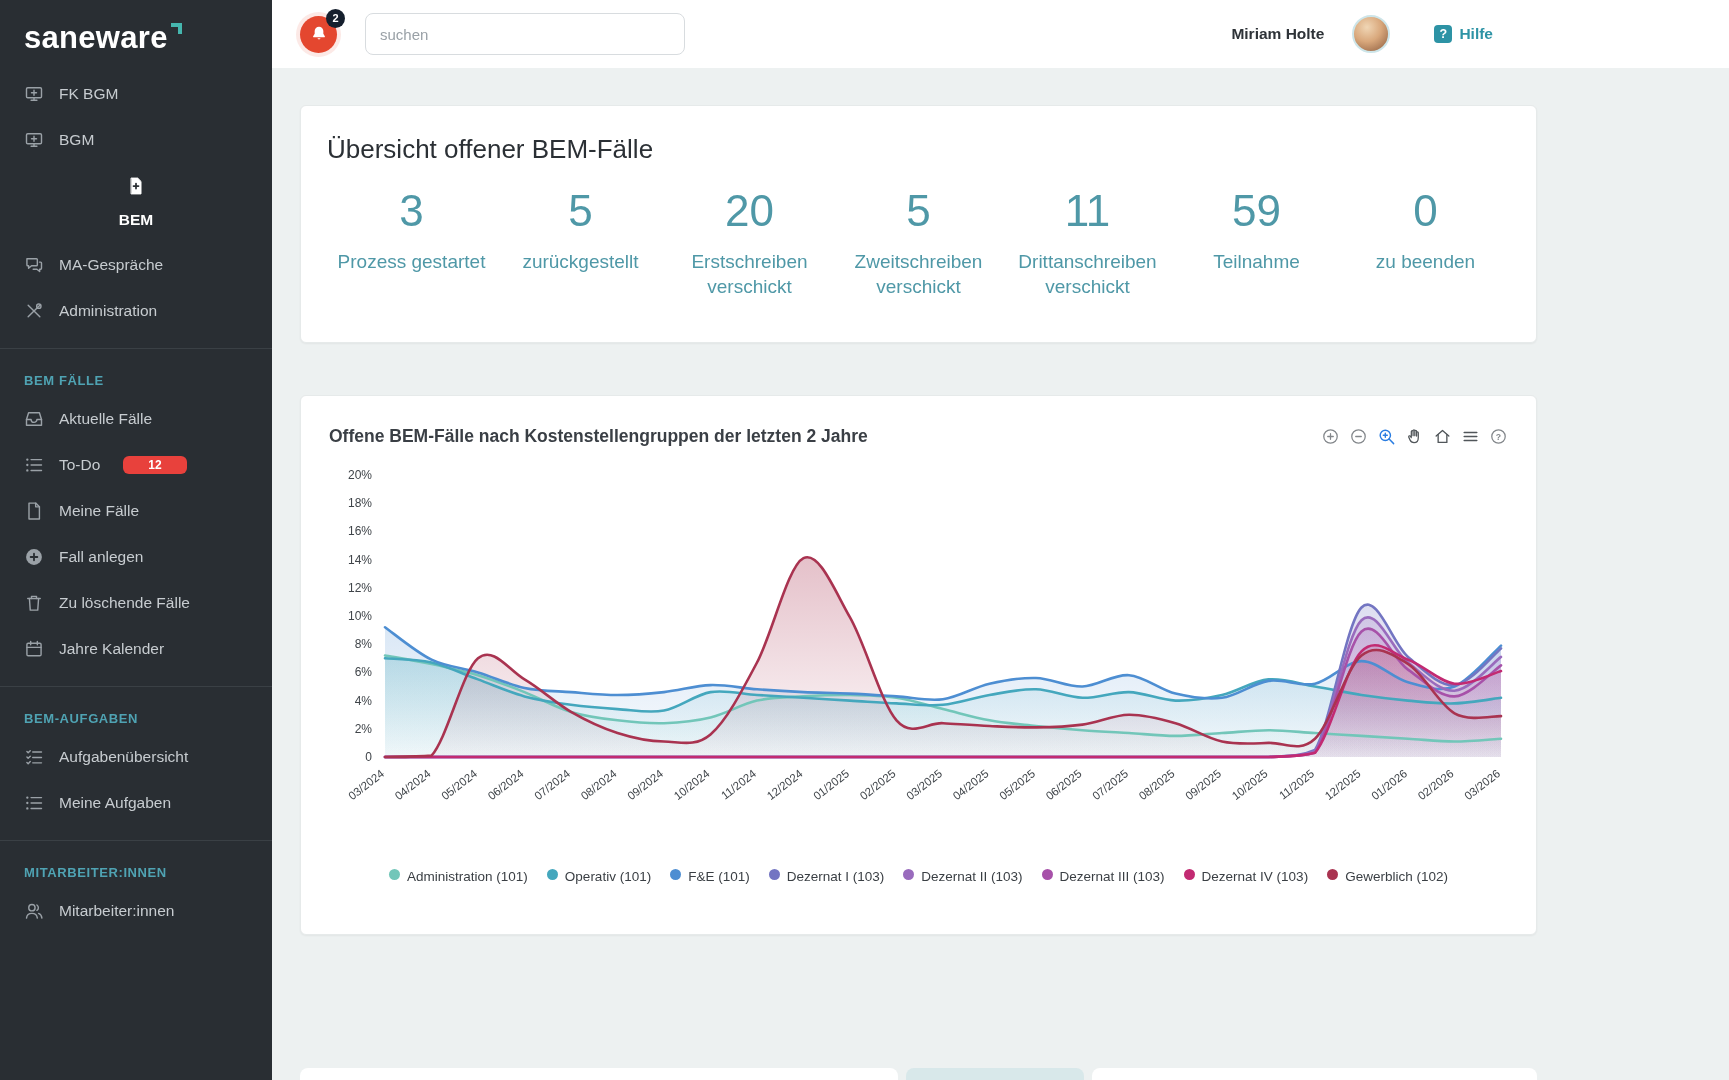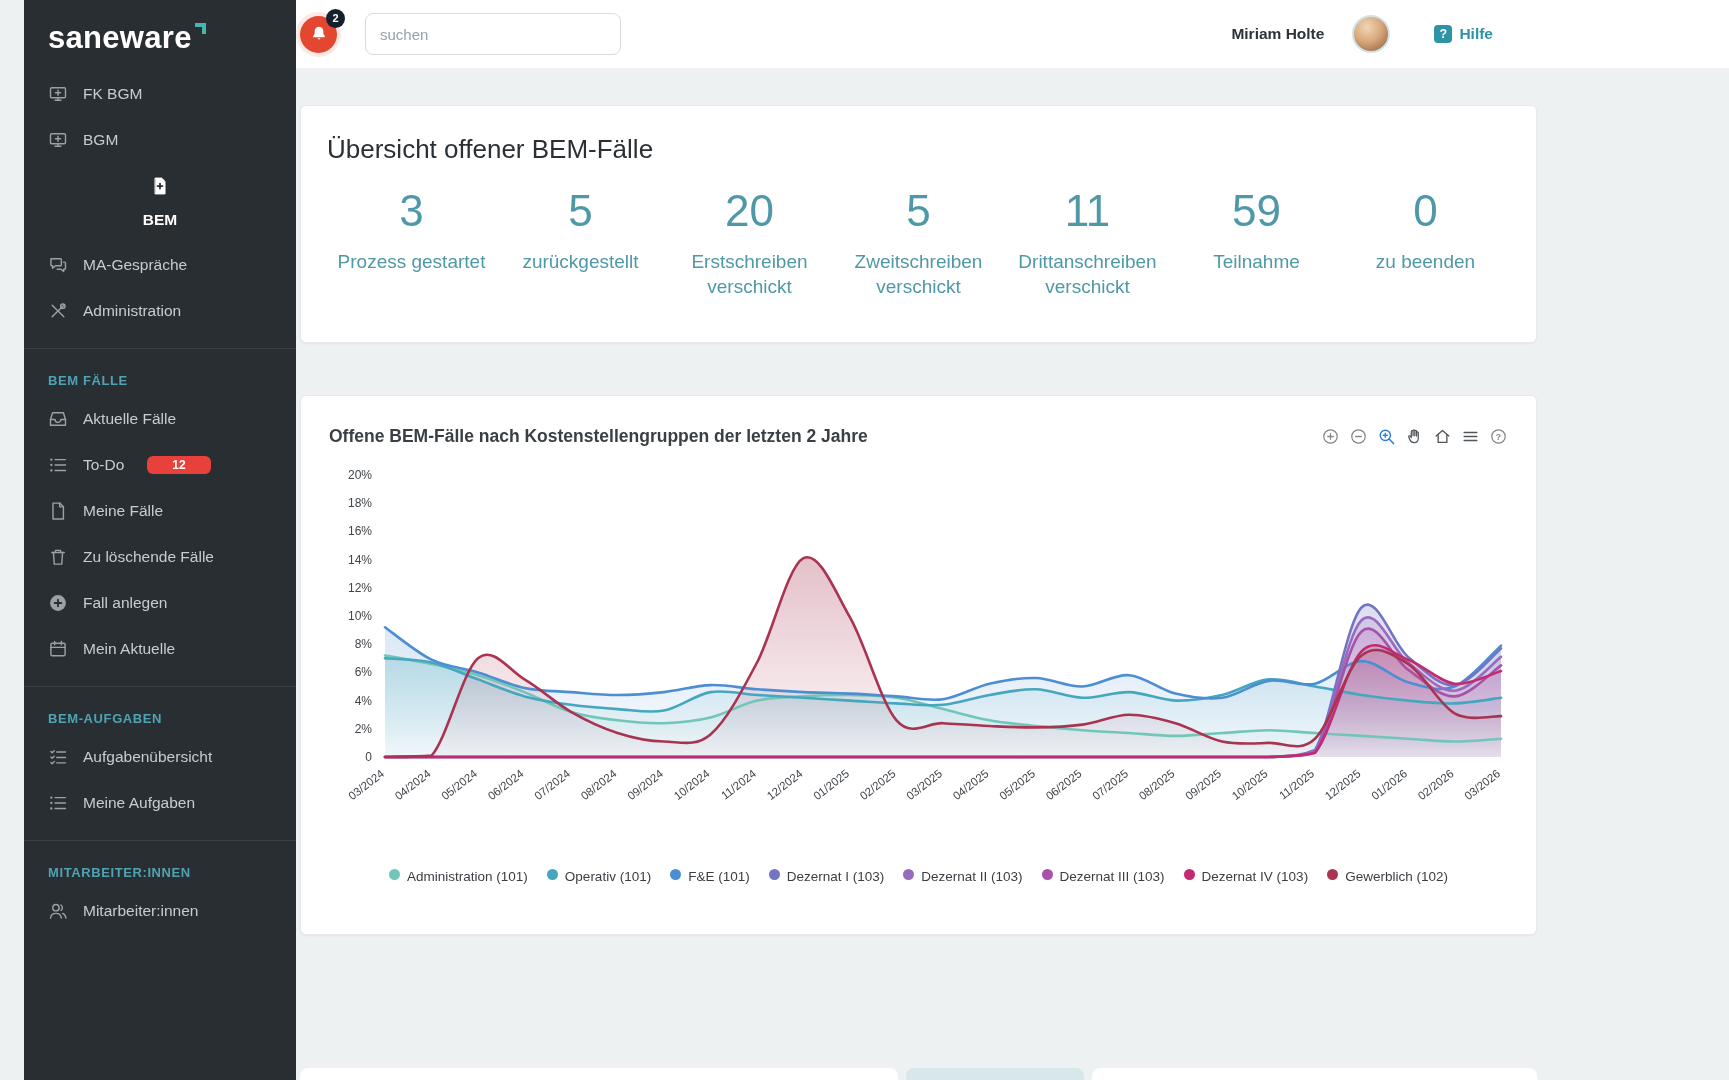--- a/index.html
+++ b/index.html
@@ -1,36 +1,36 @@
 <!DOCTYPE html>
 <html><head>
 <meta charset="utf-8">
 <style>
   *{box-sizing:border-box;margin:0;padding:0;}
   html,body{margin:0;padding:0;background:#edf1f1;}
   .app{position:relative;width:1729px;height:1080px;background:#edf1f1;font-family:"Liberation Sans",sans-serif;overflow:hidden;color:#2e3338;}
 
   
-  .sidebar{position:absolute;left:0;top:0;width:272px;height:1080px;background:#292e33;z-index:5;margin-left:24px;}
+  .sidebar{position:absolute;left:0;top:0;width:272px;height:1080px;background:#292e33;z-index:5;}
   .logo{display:flex;align-items:flex-start;padding:22px 24px 18px;cursor:pointer;}
   .logo-text{font-size:31px;font-weight:700;color:#fff;letter-spacing:.3px;line-height:1;}
   .logo-mark{width:11px;height:11px;border-top:4px solid #45b6ae;border-right:4px solid #45b6ae;margin-left:3px;margin-top:1px;display:inline-block;}
   .nav-item{display:flex;align-items:center;gap:15px;padding:13px 24px;font-size:15.5px;color:#c7ccd0;cursor:pointer;line-height:1.15;}
   .nav-item svg{flex:0 0 auto;color:#9aa1a7;}
   .nav-item.active{color:#fff;font-weight:700;flex-direction:column;}
   .nav-item.active svg{color:#fff;}
   .badge-red{background:#e8413c;color:#fff;font-size:12px;font-weight:700;border-radius:6px;padding:2px 25px;margin-left:8px;line-height:1.2;}
   .divider{height:1px;background:#3a4045;margin-top:14px;}
   .section-title{padding:24px 24px 8px;font-size:13px;font-weight:700;color:#4fa3b3;letter-spacing:.6px;}
 
   
   .topbar{position:absolute;left:272px;top:0;right:0;height:68px;background:#fff;display:flex;align-items:center;padding:0 236px 0 28px;}
   .bell-btn{position:relative;width:37px;height:37px;border-radius:50%;background:#e4472f;display:flex;align-items:center;justify-content:center;cursor:pointer;flex:0 0 auto;box-shadow:0 0 0 4px rgba(228,71,47,.12);}
   .bell-badge{position:absolute;top:-7px;right:-8px;min-width:19px;height:19px;border-radius:10px;background:#151f2d;color:#fff;font-size:11px;font-weight:700;display:flex;align-items:center;justify-content:center;padding:0 5px;}
-  .search-input{margin-left:28px;width:256px;height:42px;border:1px solid #d8dcdf;border-radius:8px;padding:0 14px;font-size:15px;color:#6d28d9;outline:none;background:#fff;font-family:inherit;}
+  .search-input{margin-left:28px;width:320px;height:42px;border:1px solid #d8dcdf;border-radius:8px;padding:0 14px;font-size:15px;color:#6d28d9;outline:none;background:#fff;font-family:inherit;}
   .search-input::placeholder{color:#9aa1a7;}
   .topbar-right{margin-left:auto;display:flex;align-items:center;gap:28px;}
   .user-name{font-size:15.5px;font-weight:700;color:#2e3338;cursor:pointer;}
   .avatar{width:38px;height:38px;border-radius:50%;border:2px solid #cde5e9;background:radial-gradient(circle at 38% 30%,#f0d6b5 0%,#d9a87c 45%,#8a5a3c 100%);cursor:pointer;}
   .help{display:flex;align-items:center;gap:7px;margin-left:16px;cursor:pointer;}
   .help-icon{width:18px;height:18px;border-radius:4px;background:#2d93a5;color:#fff;font-size:12.5px;font-weight:700;display:flex;align-items:center;justify-content:center;}
   .help-label{color:#2d93a5;font-size:15.5px;font-weight:700;}
 
   
   .main{position:absolute;left:272px;top:68px;right:0;bottom:0;overflow:hidden;padding:37px 0 0 28px;}
@@ -139,42 +139,42 @@
       <div class="nav-item">
         <svg width="20" height="20" viewBox="0 0 24 24" fill="none" stroke="currentColor" stroke-width="1.7" stroke-linecap="round" stroke-linejoin="round">
             <path d="M6 2.5h8l4.5 4.5v14.5H6z"></path>
             <path d="M14 2.5V7h4.5"></path>
           </svg>
         <span>Meine Fälle</span>
       </div>
 
 
       <div class="nav-item">
+        <svg width="20" height="20" viewBox="0 0 24 24" stroke-linecap="round">
+            <circle cx="12" cy="12" r="9.5" fill="currentColor"></circle>
+            <path d="M12 8v8M8 12h8" stroke="#292e33" stroke-width="2.2" fill="none"></path>
+          </svg>
+        <span>Fall anlegen</span>
+      </div>
+
+      <div class="nav-item">
         <svg width="20" height="20" viewBox="0 0 24 24" fill="none" stroke="currentColor" stroke-width="1.7" stroke-linecap="round" stroke-linejoin="round">
             <path d="M4.5 6.5h15"></path>
             <path d="M9 6.5V4h6v2.5"></path>
             <path d="M6.5 6.5l1 14h9l1-14"></path>
           </svg>
         <span>Zu löschende Fälle</span>
       </div>
 
       <div class="nav-item">
-        <svg width="20" height="20" viewBox="0 0 24 24" stroke-linecap="round">
-            <circle cx="12" cy="12" r="9.5" fill="currentColor"></circle>
-            <path d="M12 8v8M8 12h8" stroke="#292e33" stroke-width="2.2" fill="none"></path>
-          </svg>
-        <span>Fall anlegen</span>
-      </div>
-
-      <div class="nav-item">
         <svg width="20" height="20" viewBox="0 0 24 24" fill="none" stroke="currentColor" stroke-width="1.7" stroke-linecap="round" stroke-linejoin="round">
             <rect x="3.5" y="5" width="17" height="15" rx="1.5"></rect>
             <path d="M3.5 10h17M8 2.8V7M16 2.8V7"></path>
           </svg>
-        <span>Mein Aktuelle</span>
+        <span>Jahre Kalender</span>
       </div>
 
       <div class="divider"></div>
       <div class="section-title">BEM-AUFGABEN</div>
 
       <div class="nav-item">
         <svg width="20" height="20" viewBox="0 0 24 24" fill="none" stroke="currentColor" stroke-width="1.7" stroke-linecap="round" stroke-linejoin="round">
             <path d="M3.5 5.5L5 7l2.5-2.5"></path>
             <path d="M10.5 6H21"></path>
             <path d="M3.5 12L5 13.5 7.5 11"></path>

